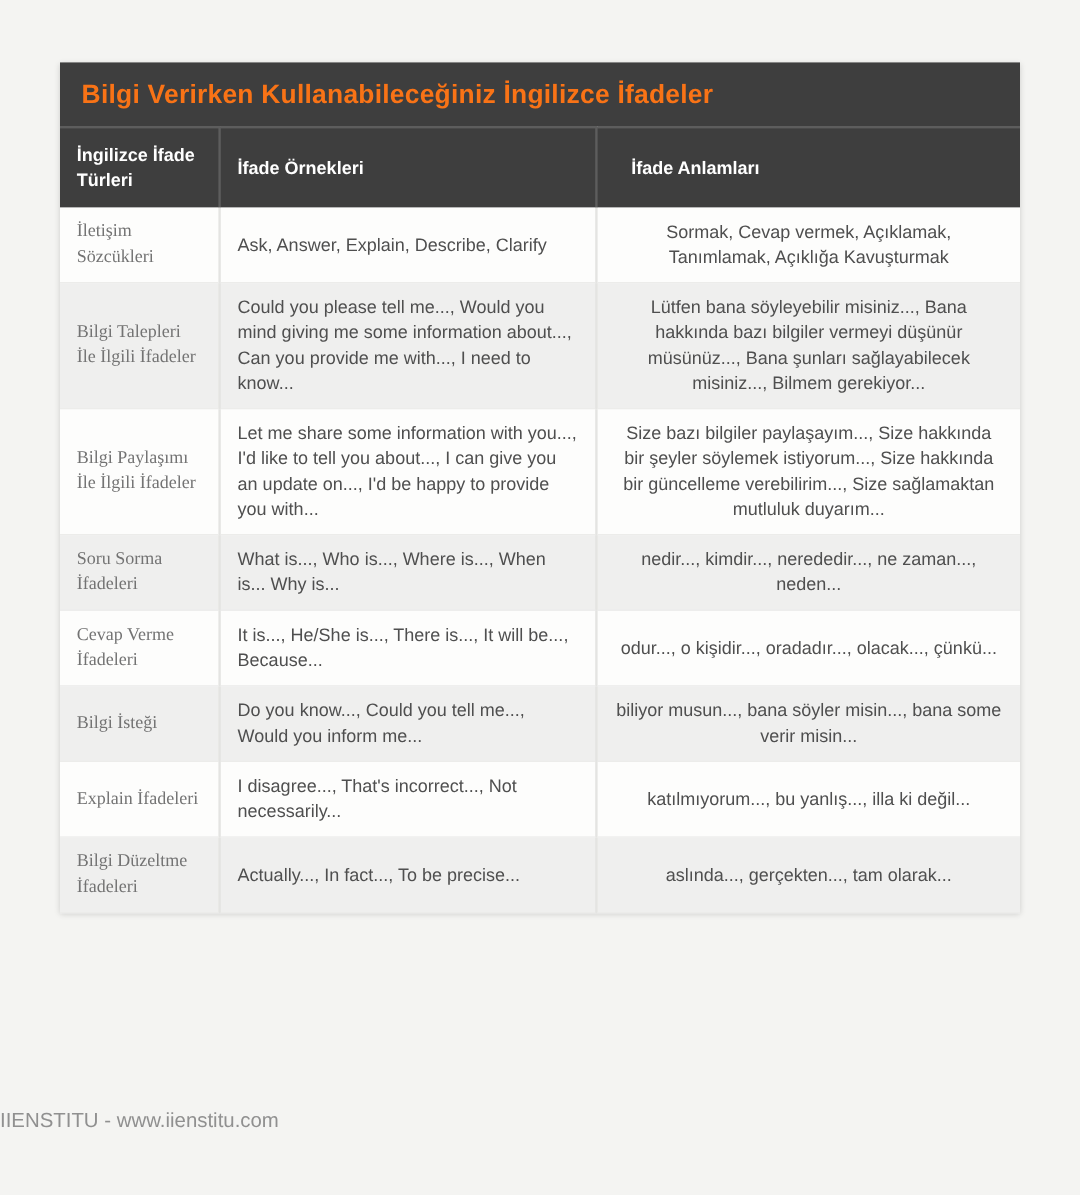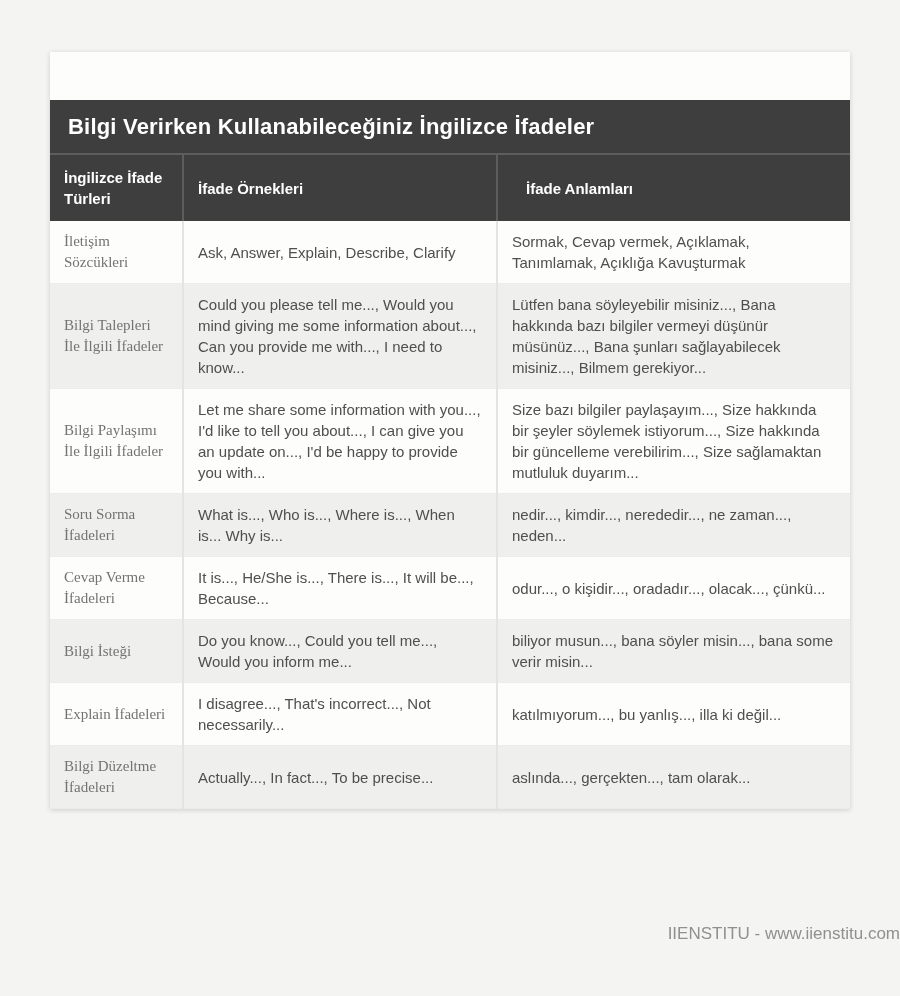--- a/index.html
+++ b/index.html
@@ -13,26 +13,25 @@
   .sheet { position: relative; width: 900px; height: 996px; overflow: hidden; }
 
   .tablebox {
     position: absolute; left: 50px; top: 52px; width: 800px;
     background: #fdfdfc;
     box-shadow: 0 1px 5px rgba(0,0,0,0.16);
   }
 
   .titlebar {
     background: #3e3e3e;
-    color: #ffffff;
+    color: #f97316;
     font-size: 22px;
     font-weight: bold;
     padding: 14px 18px 13px 18px;
     letter-spacing: 0.2px;
-    margin-top: 48px;
   }
 
   table { width: 100%; border-collapse: collapse; table-layout: fixed; }
   col.c1 { width: 133px; }
   col.c2 { width: 314px; }
   col.c3 { width: 353px; }
 
   thead th {
     background: #3e3e3e;
     color: #ffffff;
@@ -51,30 +50,30 @@
   tbody td {
     font-size: 15px;
     color: #4f4f4f;
     line-height: 1.4;
     padding: 10px 14px;
     vertical-align: middle;
     border-right: 2px solid #e4e4e2;
     border-bottom: 1px solid #ececea;
     word-wrap: break-word;
   }
-  tbody td:last-child { border-right: none; }
+  tbody td:last-child { border-right: none; text-align: center; }
   tbody tr:nth-child(odd)  { background: #fdfdfc; }
   tbody tr:nth-child(even) { background: #efefee; }
   tbody td.typecol { color: #737373; font-family: Liberation Serif, serif; }
 
   .footer {
     position: absolute;
     top: 924px;
     left: 0; width: 900px;
-    text-align: right;
+    text-align: left;
     font-size: 17px;
     color: #909090;
   }
 </style>
 </head>
 <body>
 
 <div class="sheet">
 
   <div class="tablebox">

